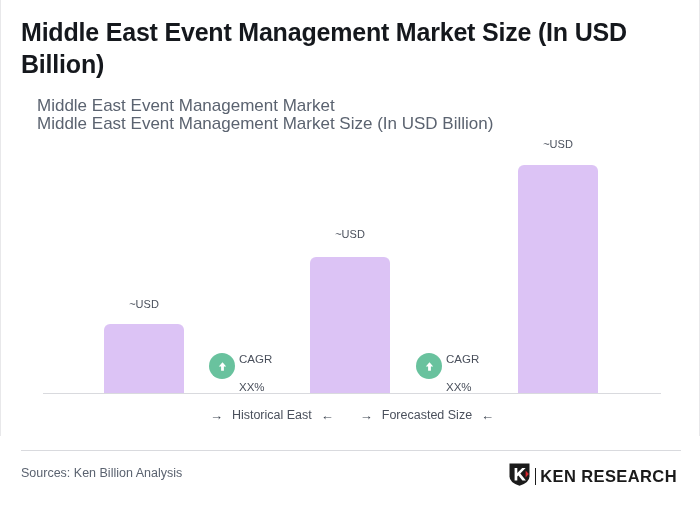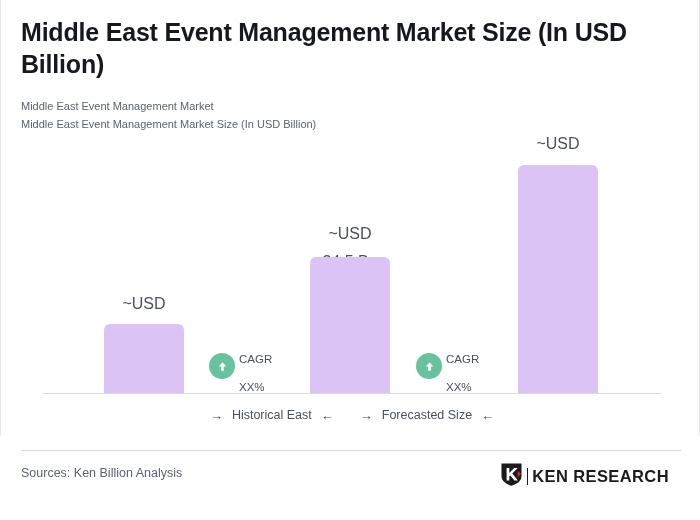--- a/index.html
+++ b/index.html
@@ -36,24 +36,25 @@
     color: #15181d;
     letter-spacing: -0.2px;
   }
   .subtitle-block {
     position: absolute;
     left: 20px;
     top: 97px;
     width: 600px;
   }
   .subtitle-line {
-    font-size: 11px;
+    font-size: 17px;
     line-height: 18px;
     color: #5b6370;
     white-space: nowrap;
+    margin-left: 16px;
   }
 
   
   .chart {
     position: absolute;
     left: 0;
     top: 0;
     width: 700px;
     height: 440px;
   }
@@ -66,21 +67,21 @@
     background: #d9dade;
   }
   .bar {
     position: absolute;
     background: #dcc3f5;
     border-radius: 6px 6px 0 0;
   }
   .bar-value {
     position: absolute;
     text-align: center;
-    font-size: 16px;
+    font-size: 11px;
     line-height: 14px;
     color: #4a505c;
     white-space: pre-line;
   }
 
   
   .cagr {
     position: absolute;
     display: flex;
     align-items: center;
@@ -140,21 +141,21 @@
   .sources {
     position: absolute;
     left: 20px;
     top: 466px;
     font-size: 12.5px;
     color: #5b6370;
     white-space: nowrap;
   }
   .logo {
     position: absolute;
-    right: 30px;
+    right: 22px;
     top: 462px;
     display: flex;
     align-items: center;
     gap: 4px;
   }
   .logo-mark { display: block; }
   .logo-sep {
     width: 1.5px;
     height: 17px;
     background: #1b1b1b;

